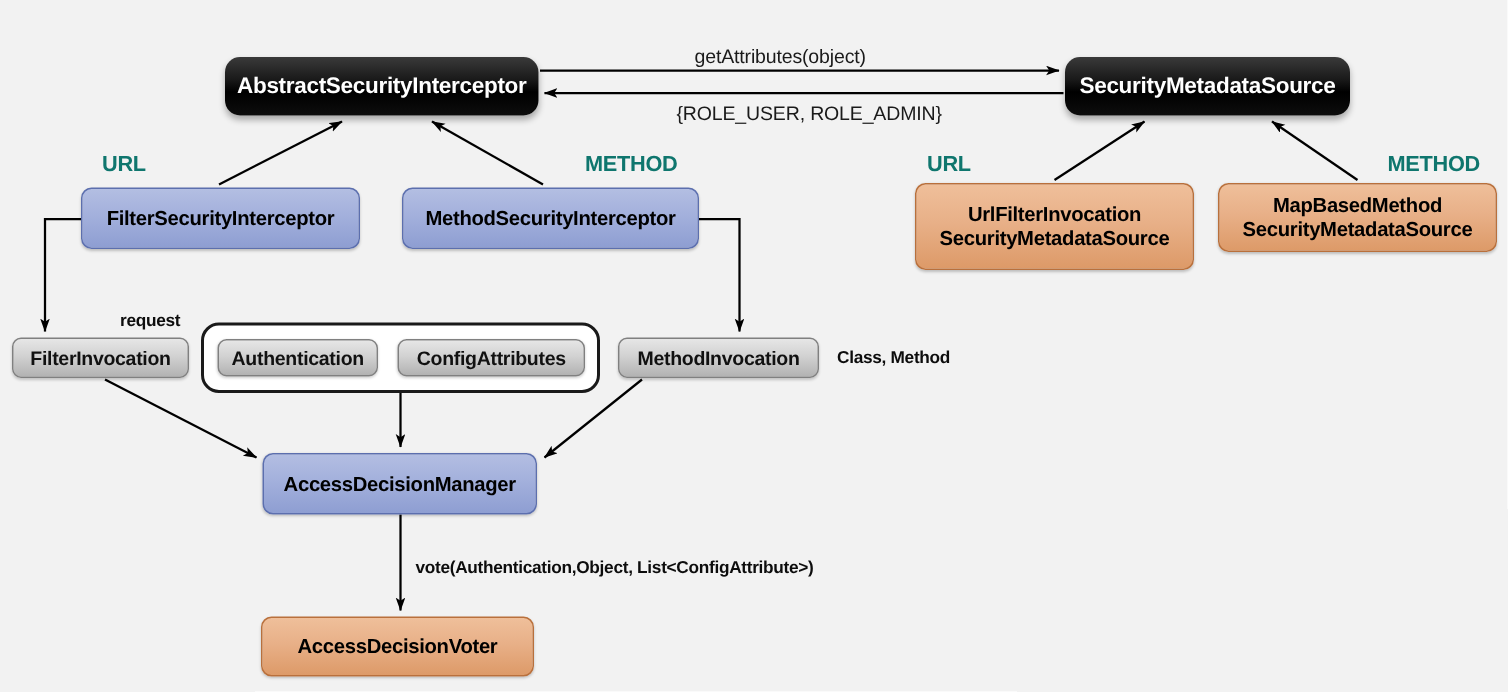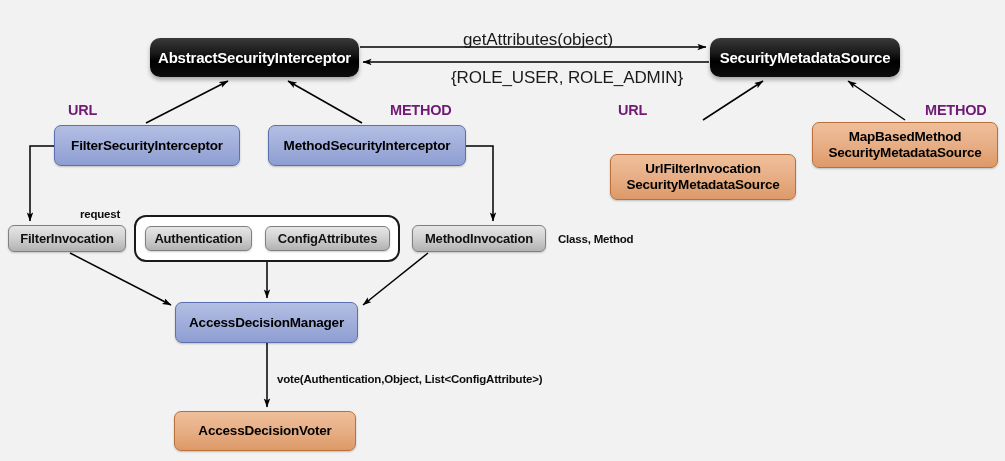--- a/index.html
+++ b/index.html
@@ -83,29 +83,29 @@
     box-sizing: border-box;
     z-index: 2;
   }
   
   .lbl {
     position: absolute;
     white-space: nowrap;
     z-index: 4;
   }
   .lbl-red {
-    color: #701a75;
+    color: #0f766e;
     font-weight: bold;
     font-size: 14.5px;
     letter-spacing: -0.2px;
     text-align: center;
   }
   .lbl-edge {
     color: #1a1a1a;
-    font-size: 17px;
+    font-size: 13px;
     letter-spacing: -0.1px;
   }
   .lbl-edge-bold {
     color: #0d0d0d;
     font-size: 11.5px;
     font-weight: bold;
     letter-spacing: -0.2px;
   }
 </style>
 </head>
@@ -156,21 +156,21 @@
   </div>
 
   <div class="node n-blue" style="left:54px; top:125px; width:186px; height:41px;">
     <span>FilterSecurityInterceptor</span>
   </div>
 
   <div class="node n-blue" style="left:268px; top:125px; width:198px; height:41px;">
     <span>MethodSecurityInterceptor</span>
   </div>
 
-  <div class="node n-orange" style="left:610px; top:122px; width:186px; height:46px; flex-direction:column;margin-top:32px;">
+  <div class="node n-orange" style="left:610px; top:122px; width:186px; height:58px; flex-direction:column;">
     <span>UrlFilterInvocation</span>
     <span>SecurityMetadataSource</span>
   </div>
 
   <div class="node n-orange" style="left:812px; top:122px; width:186px; height:46px; flex-direction:column;">
     <span>MapBasedMethod</span>
     <span>SecurityMetadataSource</span>
   </div>
 
   <div class="n-group" style="left:134px; top:215px; width:266px; height:47px;"></div>

